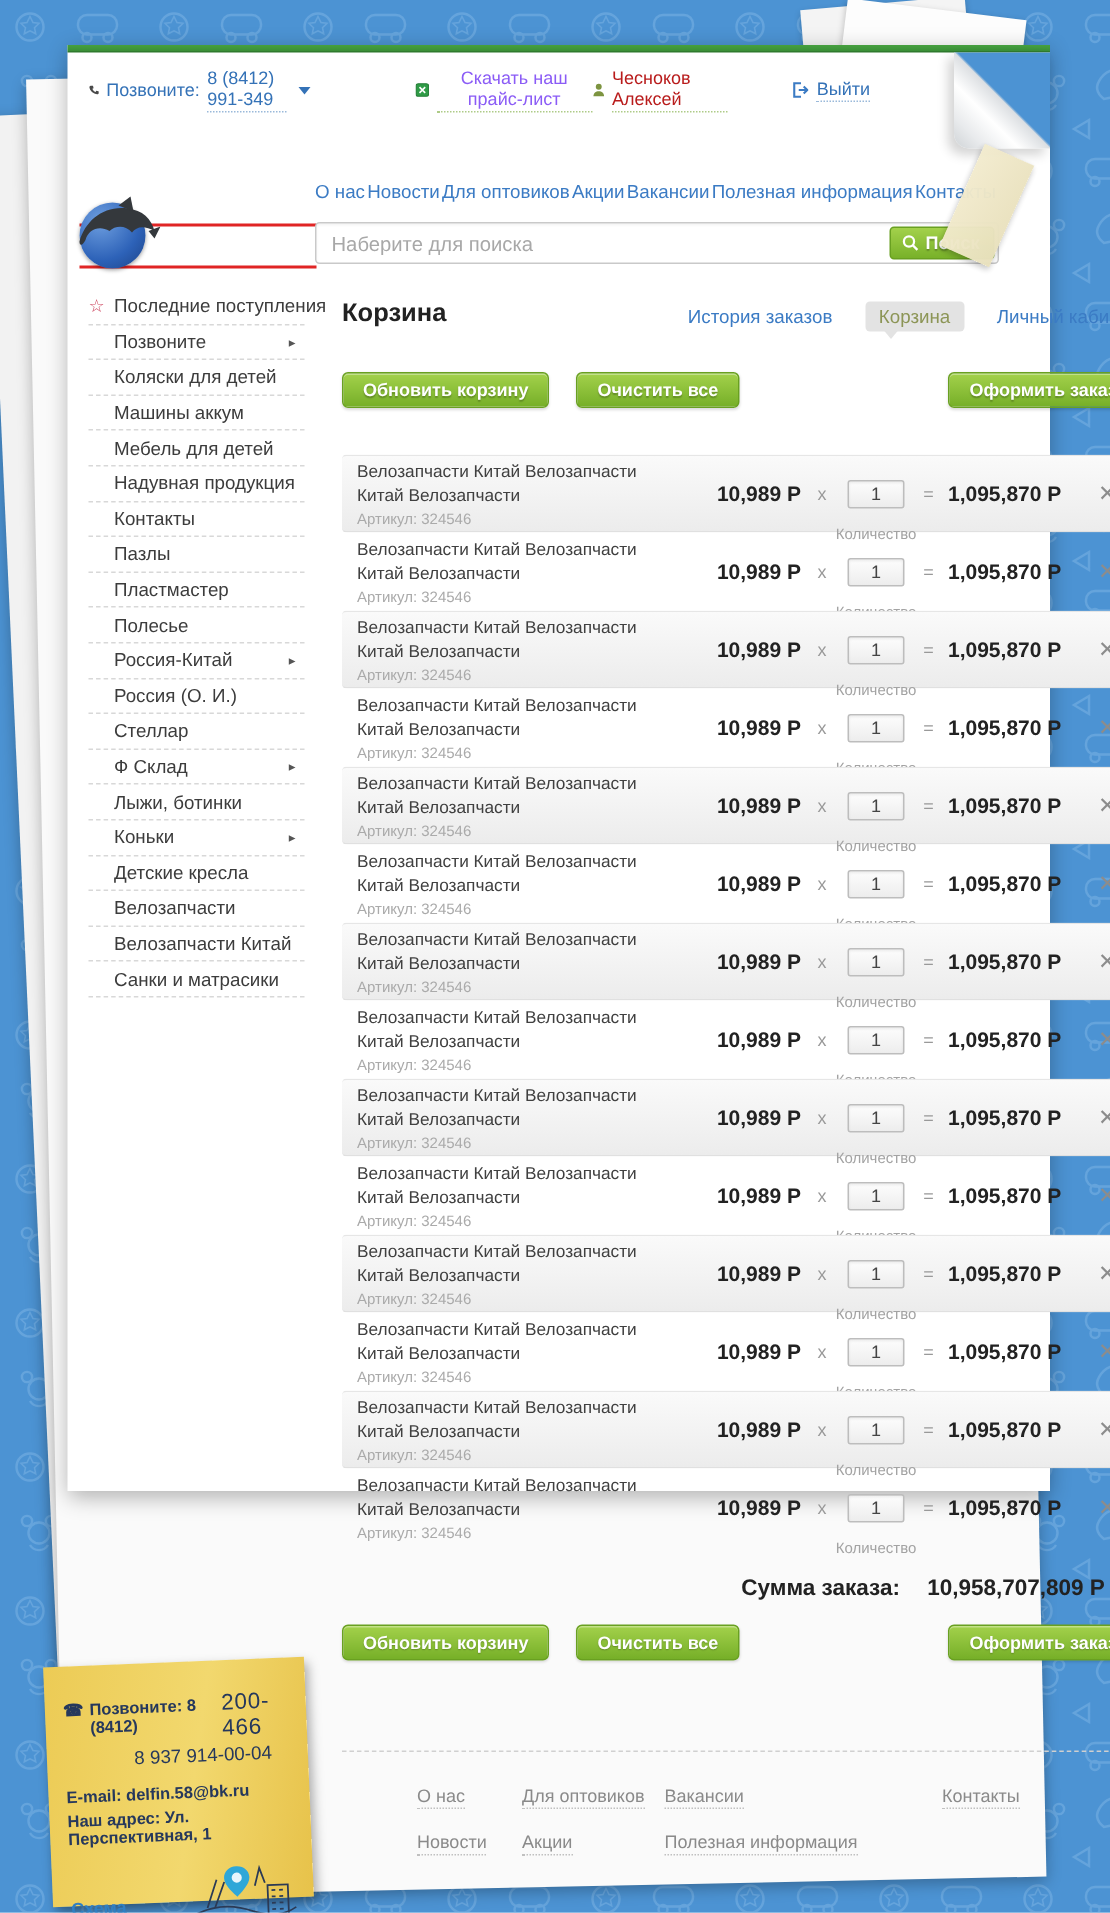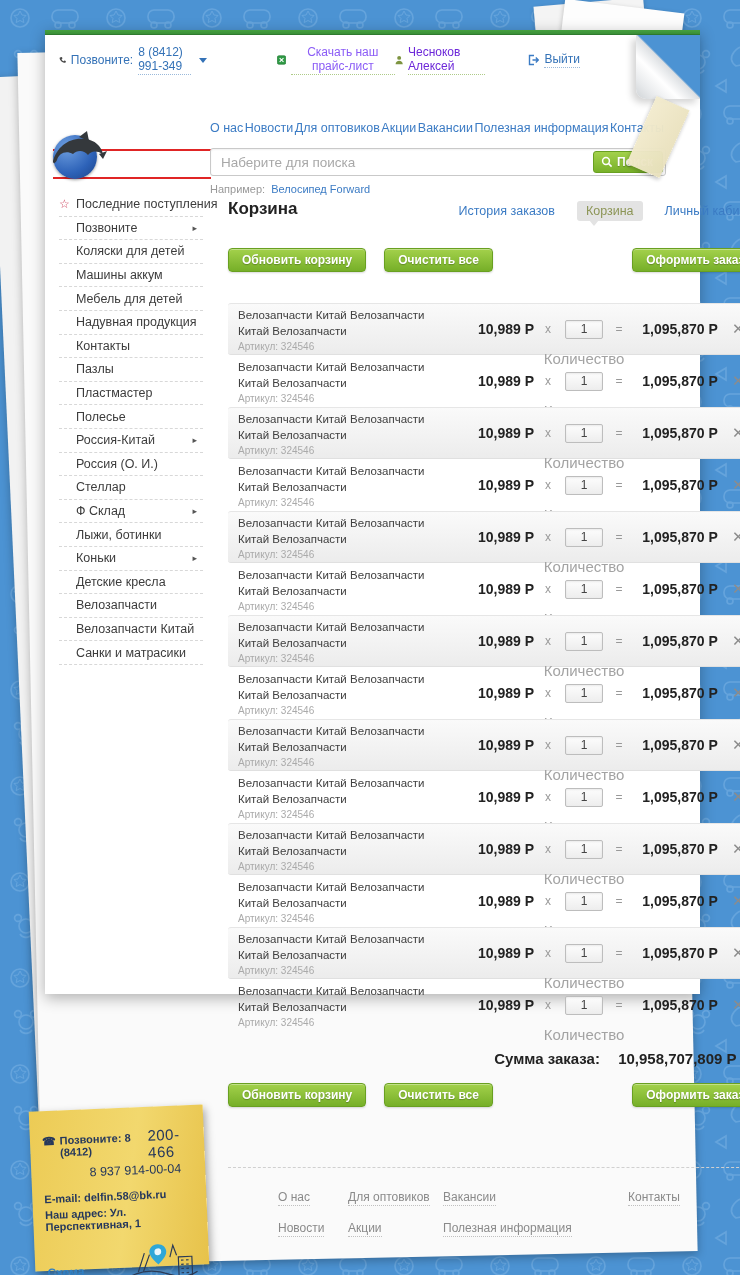--- a/index.html
+++ b/index.html
@@ -36,21 +36,21 @@
     transform:rotate(24deg); box-shadow:0 2px 4px rgba(0,0,0,.25); z-index:8; opacity:.97; }
 
   
   .topbar { display:flex; align-items:center; padding:10px 120px 6px 14px; font-size:12px; }
   .tb-link { display:inline-flex; align-items:center; gap:5px; cursor:pointer; text-decoration:none; }
   .tb-phone { color:#3472b7; }
   .tb-phone .num { border-bottom:1px dotted #9ab9da; padding-bottom:1px; }
   .caret-down { width:0; height:0; border-left:4px solid transparent; border-right:4px solid transparent; border-top:5px solid #3472b7; display:inline-block; margin-left:3px; }
   .tb-pricelist { color:#8b5cf6; margin-left:70px;text-align:center; }
   .tb-pricelist span { border-bottom:1px dotted #aecb87; padding-bottom:1px; }
-  .tb-user { color:#6d28d9; margin-left:auto; }
+  .tb-user { color:#b91c1c; margin-left:auto; }
   .tb-user span { border-bottom:1px dotted #aecb87; padding-bottom:1px; }
   .tb-logout { color:#3472b7; margin-left:42px; }
   .tb-logout span { border-bottom:1px dotted #9ab9da; padding-bottom:1px; }
 
   
   .head-row { position:relative; height:112px; }
   .logo { position:absolute; left:8px; top:38px; width:158px; height:66px; }
   .logo .redline { position:absolute; left:0; right:0; height:2px; background:#e02525; }
   .rl1 { top:30px; } .rl2 { top:58px; }
   .logo-ball { position:absolute; left:0; top:16px; width:44px; height:44px; border-radius:50%;
@@ -103,23 +103,23 @@
   .cart-row { height:52px; display:flex; align-items:center; padding:0 10px 0 10px; position:relative; }
   .cart-rows > div:nth-of-type(odd) { background:linear-gradient(#fafafa,#ececec); border-top:1px solid #e6e6e6; border-bottom:1px solid #e0e0e0; border-radius:3px; }
   .row-info { width:212px; flex:none; padding-top:2px; }
   .row-title { font-size:11.5px; color:#404040; line-height:1.32; }
   .row-sku { font-size:10px; color:#aaa; margin-top:2px; }
   .row-price { width:84px; text-align:right; font-size:14px; font-weight:700; color:#222; flex:none; }
   .row-x { width:28px; text-align:center; color:#999; font-size:12px; flex:none; }
   .row-qty { width:44px; flex:none; position:relative; text-align:center; }
   .qty-input { width:38px; height:19px; text-align:center; font-size:12px; color:#444; border:1px solid #bdbdbd; border-radius:2px;
     background:linear-gradient(#fdfdfd,#ededed); box-shadow:inset 0 1px 2px rgba(0,0,0,.08); font-family:"Liberation Sans",sans-serif; }
-  .qty-label { position:absolute; left:50%; transform:translateX(-50%); top:31px; font-size:15px; color:#a3a3a3; white-space:nowrap; }
+  .qty-label { position:absolute; left:50%; transform:translateX(-50%); top:31px; font-size:10px; color:#a3a3a3; white-space:nowrap; }
   .row-eq { width:26px; text-align:center; color:#999; font-size:12px; flex:none; }
-  .row-total { width:96px; text-align:center; font-size:14px; font-weight:700; color:#222; flex:none; }
+  .row-total { width:96px; text-align:left; font-size:14px; font-weight:700; color:#222; flex:none; }
   .row-remove { margin-left:auto; color:#8c8c8c; font-size:15px; cursor:pointer; padding:2px 4px; }
 
   .sum-row { margin-top:19px; text-align:right; padding-right:22px; font-size:15px; font-weight:700; color:#222; }
   .sum-value { margin-left:14px; }
 
   .main-footer { margin-top:60px; border-top:1px dashed #d0d0d0; padding-top:22px; }
   .footer-links { display:grid; grid-template-columns:70px 95px 185px 1fr; row-gap:15px; padding-left:50px; font-size:12px; }
   .footer-links a { color:#8a8a8a; text-decoration:none; border-bottom:1px dotted #c0c0c0; justify-self:start; padding-bottom:1px; cursor:pointer; }
 
   
@@ -230,23 +230,20 @@
       <div class="search-wrap">
         <input class="search-input" type="text" placeholder="Наберите для поиска" style="">
         <button class="search-btn">
           <svg width="12" height="12" viewBox="0 0 12 12">
               <circle cx="5" cy="5" r="3.4" fill="none" stroke="#fff" stroke-width="1.5"></circle>
               <path d="M7.6 7.6 L10.6 10.6" stroke="#fff" stroke-width="1.5"></path>
             </svg>
           <span>Поиск</span>
         </button>
       </div>
-      <div class="example-row">
-        <span class="example-label">Например:</span><a class="example-link">Велосипед Forward</a>
-      </div>
     </div>
   </div>
 
   <div class="columns">
     <aside class="sidebar">
 
         <div class="side-item">
           <span class="side-star">☆</span>
           <span class="side-label">Последние поступления</span>
           <span class="side-arrow"></span>

